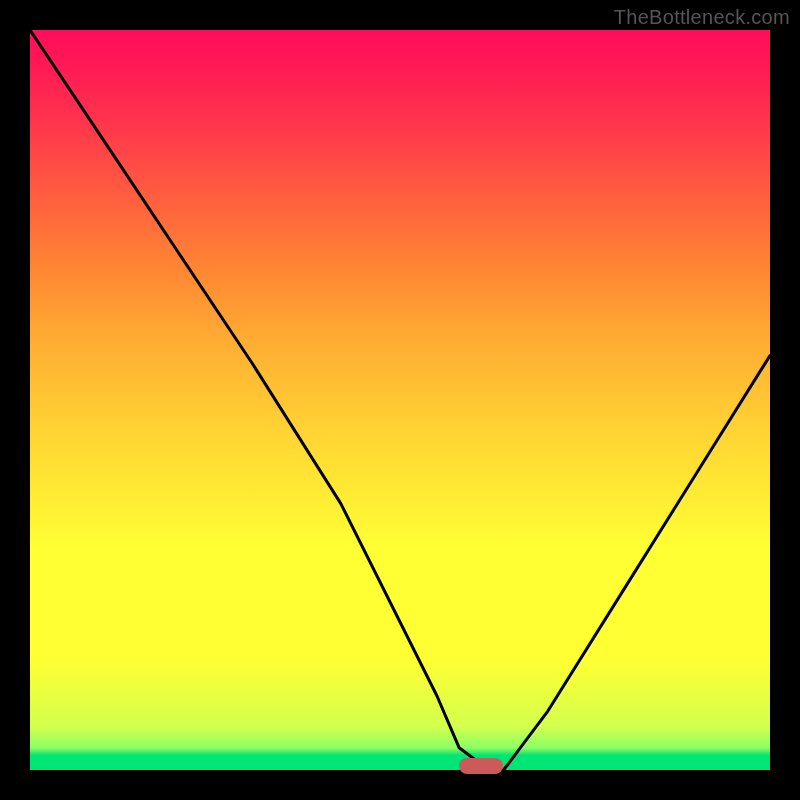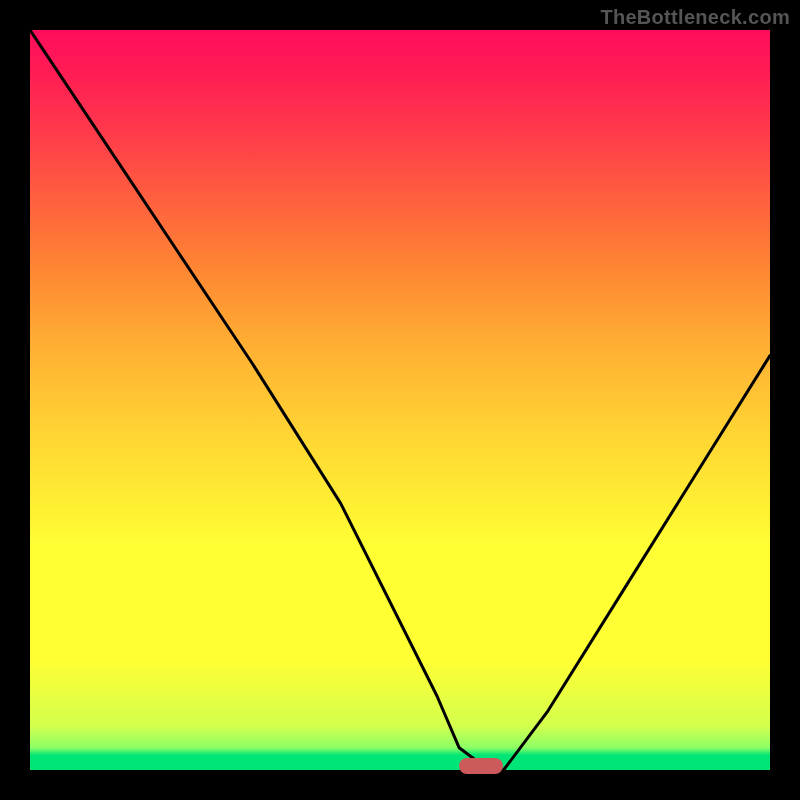--- a/index.html
+++ b/index.html
@@ -37,21 +37,21 @@
       #ff1a55 95%,
       #ff0d5b 100%
     );
   }
   .watermark {
     position: absolute;
     top: 6px;
     right: 10px;
     font-family: Arial, Helvetica, sans-serif;
     font-size: 20px;
-    font-weight: 700;
+    font-weight: 400;
     color: #555555;
     letter-spacing: 0.3px;
   }
   svg.curve {
     position: absolute;
     left: 0;
     top: 0;
     width: 740px;
     height: 740px;
   }

